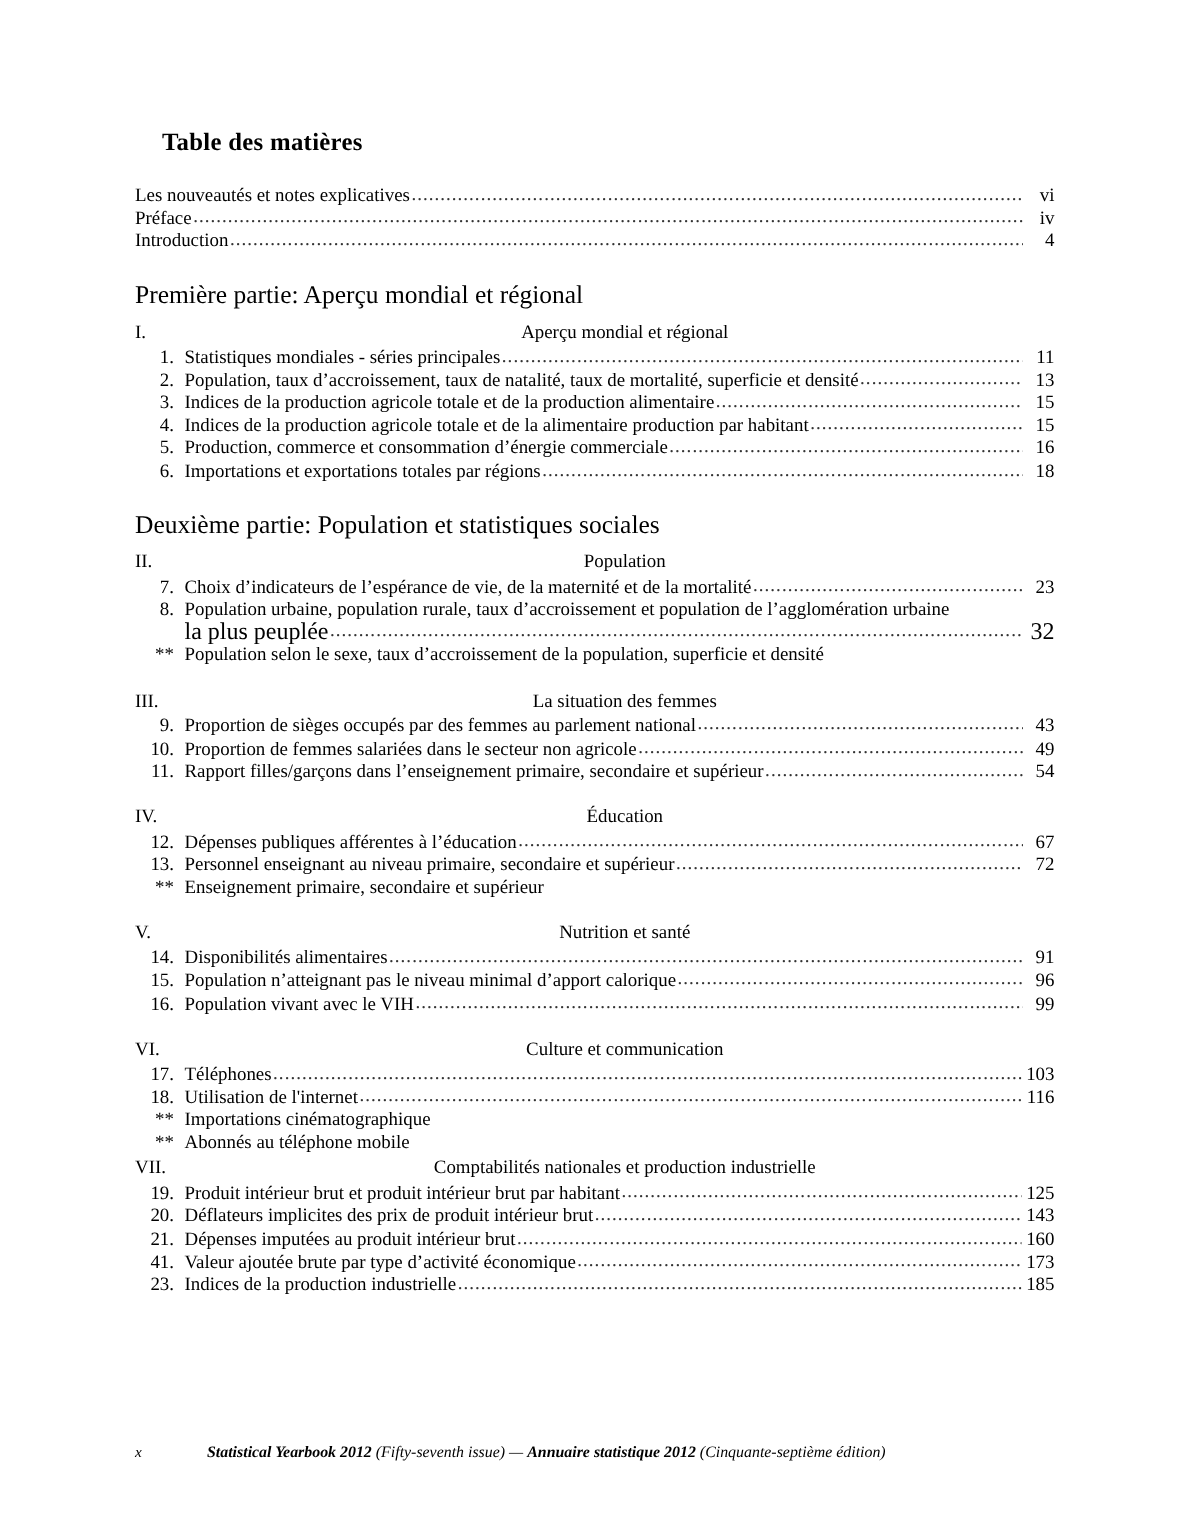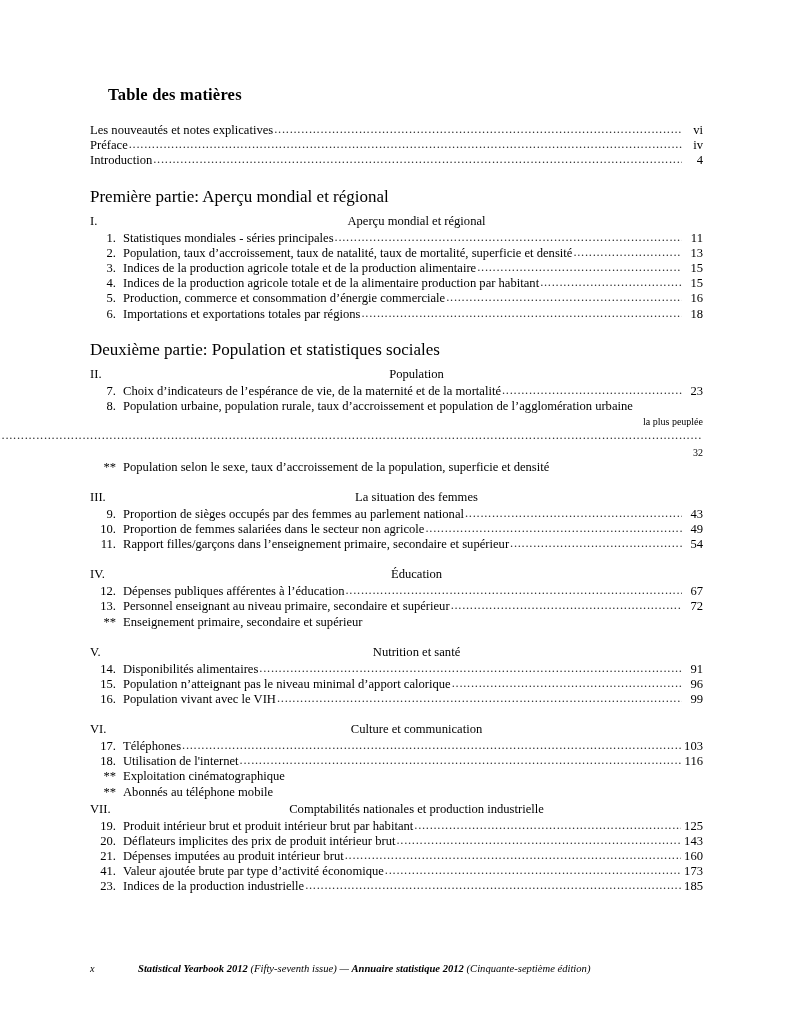--- a/index.html
+++ b/index.html
@@ -113,25 +113,24 @@
     white-space: nowrap;
     text-align: center;
   }
 
   
   .item-row { margin: 0; }
 
   
   .wrap-row {
     display: flex;
-    align-items: flex-end;
-    font-size: 10px;
+    align-items: center;
+    font-size: 16px;
     line-height: 15.2px;
     width: 100%;
-    flex-direction: column;
   }
   .wrap-row .toc-num { width: 33px; }
 
   .gap-after-section { height: 13px; }
 
   
   .footer {
     position: absolute;
     left: 90px;
     top: 962px;
@@ -332,21 +331,21 @@
             <span class="toc-page">103</span>
           </div>
           <div class="toc-row item-row">
             <span class="toc-num">18.</span>
             <span class="toc-label">Utilisation de l'internet</span>
             <span class="leader"></span>
             <span class="toc-page">116</span>
           </div>
           <div class="toc-row item-row">
             <span class="toc-num">**</span>
-            <span class="toc-label">Exploitation cinématographique</span>
+            <span class="toc-label">Importations cinématographique</span>
           </div>
           <div class="toc-row item-row">
             <span class="toc-num">**</span>
             <span class="toc-label">Abonnés au téléphone mobile</span>
           </div>
         </div>
         <div class="section-block">
           <div class="section-heading">
             <span class="section-roman">VII.</span>
             <span class="section-title">Comptabilités nationales et production industrielle</span>

